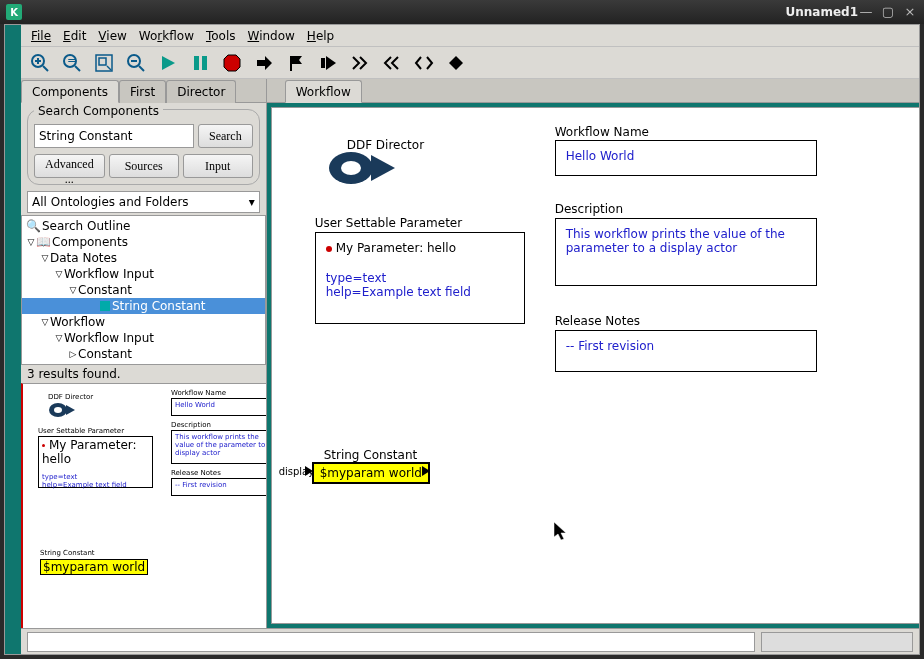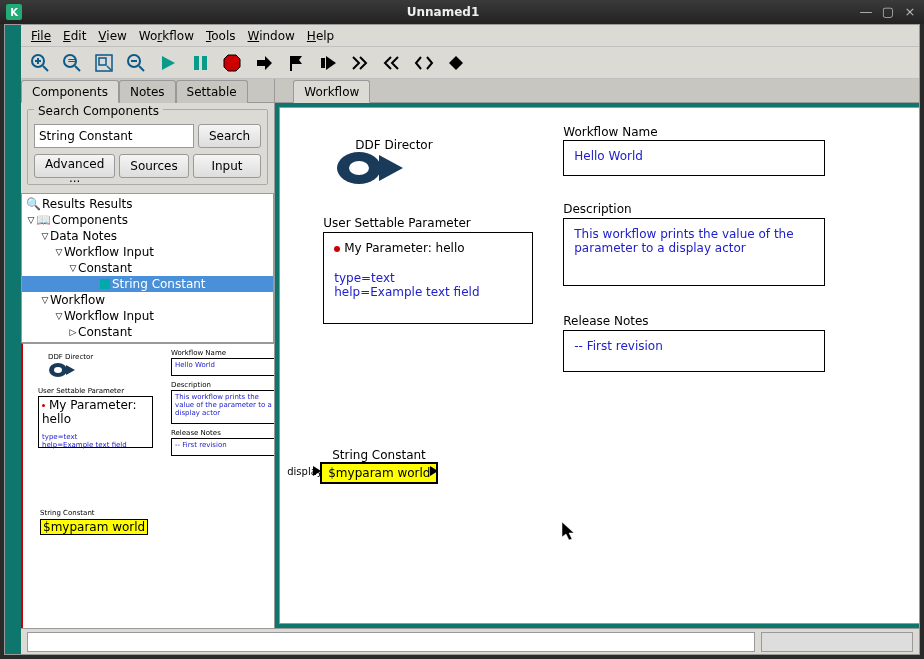--- a/index.html
+++ b/index.html
@@ -1,38 +1,38 @@
 <!DOCTYPE html>
 <html><head>
 <meta charset="utf-8">
 <style>
 * { box-sizing: border-box; margin: 0; padding: 0; font-family: "DejaVu Sans", Arial, sans-serif; font-size: 12px; }
 body { background: #000; }
 .window { width: 924px; height: 659px; background: #2a2a2a; position: relative; }
 .titlebar { height: 24px; background: linear-gradient(#3a3a3a, #222); display: flex; align-items: center; padding: 0 6px; color: #fff; }
 .titlebar .app-icon { width: 16px; height: 16px; background: #2a7; border-radius: 2px; margin-right: 6px; display:flex; align-items:center; justify-content:center; color:#fff; font-weight:bold; font-size:10px;}
-.titlebar .title { flex: 1; text-align: center; font-weight: bold; color: #eee; }
+.titlebar .title { flex: 1; text-align: right; font-weight: bold; color: #eee; }
 .titlebar .win-btns { display: flex; gap: 6px; }
 .titlebar .win-btn { width: 16px; height: 14px; color: #bbb; text-align: center; line-height: 14px; font-size: 13px; cursor:pointer;}
 .app-body { position: absolute; top: 24px; left: 4px; right: 4px; bottom: 4px; background: #0f766e; border: 1px solid #999; display: flex; flex-direction: column; padding-left: 16px; }
 .menubar { height: 22px; background: #dcdad5; display: flex; align-items: center; padding: 0 4px; border-bottom: 1px solid #c0c0c0; }
 .menubar .menu-item { padding: 2px 6px; cursor:pointer; }
 .menubar .menu-item span { text-decoration: underline; }
 .toolbar { height: 32px; background: #dcdad5; display: flex; align-items: center; padding: 2px 8px; gap: 10px; border-bottom: 1px solid #c0c0c0; }
 .toolbar .tool-btn { width: 22px; height: 22px; display: flex; align-items: center; justify-content: center; cursor:pointer; }
 .main-row { flex: 1; display: flex; overflow: hidden; }
 .left-panel { width: 298px; display: flex; flex-direction: column; background: #dcdad5; border-right: 1px solid #999; }
 .tabs { display: flex; height: 24px; border-bottom: 1px solid #999; background:#c8c6c0;}
 .tab { padding: 4px 10px; border: 1px solid #999; border-bottom: none; background: #c8c6c0; margin-right: 0px; cursor:pointer; border-top-left-radius:3px; border-top-right-radius:3px; position:relative; top:1px;}
 .tab.active { background: #dcdad5; font-weight: normal; border-bottom:1px solid #dcdad5;}
-.search-group { border: 1px solid #aaa; margin: 6px; padding: 6px; border-radius: 2px; background:#dcdad5;}
+.search-group { border: 1px solid #aaa; margin: 6px; padding: 6px; border-radius: 12px; background:#dcdad5;}
 .search-group .group-label { position: relative; top: -12px; background: #dcdad5; padding: 0 4px; display: inline-block; }
 .search-row { display: flex; gap: 4px; margin-top: -6px; }
 .search-row input[type=text] { flex: 1; height: 24px; border: 1px solid #999; padding: 2px 4px; background:#fff;}
-.btn { height: 24px; padding: 2px 10px; border: 1px solid #999; background: linear-gradient(#f5f5f5,#ddd); border-radius: 3px; cursor:pointer; }
+.btn { height: 24px; padding: 2px 10px; border: 1px solid #999; background: linear-gradient(#f5f5f5,#ddd); border-radius: 3px; cursor:pointer;font-family:Liberation Serif, serif; }
 .search-row2 { display: flex; gap: 4px; margin-top: 6px; justify-content: center; }
 .onto-select { margin: 0 6px; height: 22px; border: 1px solid #999; background: #fff; display:flex; align-items:center; padding:0 4px; justify-content:space-between; cursor:pointer;}
 .tree-wrap { flex: 0 0 auto; height: 150px; margin: 2px 0 0 0; background: #fff; border: 1px solid #999; overflow-y: auto; position:relative;}
 .tree-wrap::-webkit-scrollbar { width:16px;}
 .tree-wrap::-webkit-scrollbar-track{background:#d8d8d8;}
 .tree-wrap::-webkit-scrollbar-thumb{background:#a0a0a0;border:1px solid #888;}
 .tree { padding: 2px 0; }
 .tree-node { display: flex; align-items: center; height: 16px; padding-left: 4px; white-space: nowrap; cursor:pointer;}
 .tree-node.selected { background: #4a90d9; color: #fff; }
 .tree-toggle { width: 10px; display:inline-block; text-align:center; font-size:9px;}
@@ -175,43 +175,47 @@
             <polygon points="10,3 17,10 10,17 3,10" fill="#000"></polygon>
           </svg>
         </div>
     </div>
 
     <div class="main-row">
 
       <div class="left-panel">
         <div class="tabs">
           <div class="tab active">Components</div>
-          <div class="tab">Notes</div>
-          <div class="tab">Settable</div>
+          <div class="tab">First</div>
+          <div class="tab">Director</div>
         </div>
 
         <div class="search-group">
           <span class="group-label">Search Components</span>
           <div class="search-row">
             <input type="text" value="String Constant" style="">
             <button class="btn">Search</button>
           </div>
           <div class="search-row2">
             <button class="btn" style="flex:1">Advanced ...</button>
             <button class="btn" style="flex:1">Sources</button>
             <button class="btn" style="flex:1">Input</button>
           </div>
         </div>
 
+        <div class="onto-select">
+          <span>All Ontologies and Folders</span>
+          <span>▾</span>
+        </div>
 
         <div class="tree-wrap">
           <div class="tree">
             <div class="tree-node">
                 <span class="tree-icon">🔍</span>
-                <span>Results Results</span>
+                <span>Search Outline</span>
               </div>
             <div class="tree-node">
                 <span class="tree-toggle">▽</span>
                 <span class="tree-icon">📖</span>
                 <span>Components</span>
               </div>
             <div class="tree-node">
                 <span class="tree-spacer" style="width:14px"></span>
                 <span class="tree-toggle">▽</span>
                 <span>Data Notes</span>
@@ -242,20 +246,21 @@
                 <span>Workflow Input</span>
               </div>
             <div class="tree-node">
                 <span class="tree-spacer" style="width:42px"></span>
                 <span class="tree-toggle">▷</span>
                 <span>Constant</span>
               </div>
           </div>
         </div>
 
+        <div class="results-label">3 results found.</div>
 
         <div class="thumb-panel">
           <div class="mini" style="left:25px;top:10px;">DDF Director</div>
           <svg style="position:absolute;left:25px;top:18px;" width="28" height="16">
               <ellipse cx="10" cy="8" rx="9" ry="7" fill="#1a3a5a"></ellipse>
               <ellipse cx="10" cy="8" rx="4" ry="3" fill="#fff"></ellipse>
               <polygon points="18,3 27,8 18,13" fill="#1a3a5a"></polygon>
             </svg>
           <div class="mini" style="left:15px;top:44px;">User Settable Parameter</div>
           <div class="mini-box" style="left:15px;top:52px;width:115px;height:52px;">

